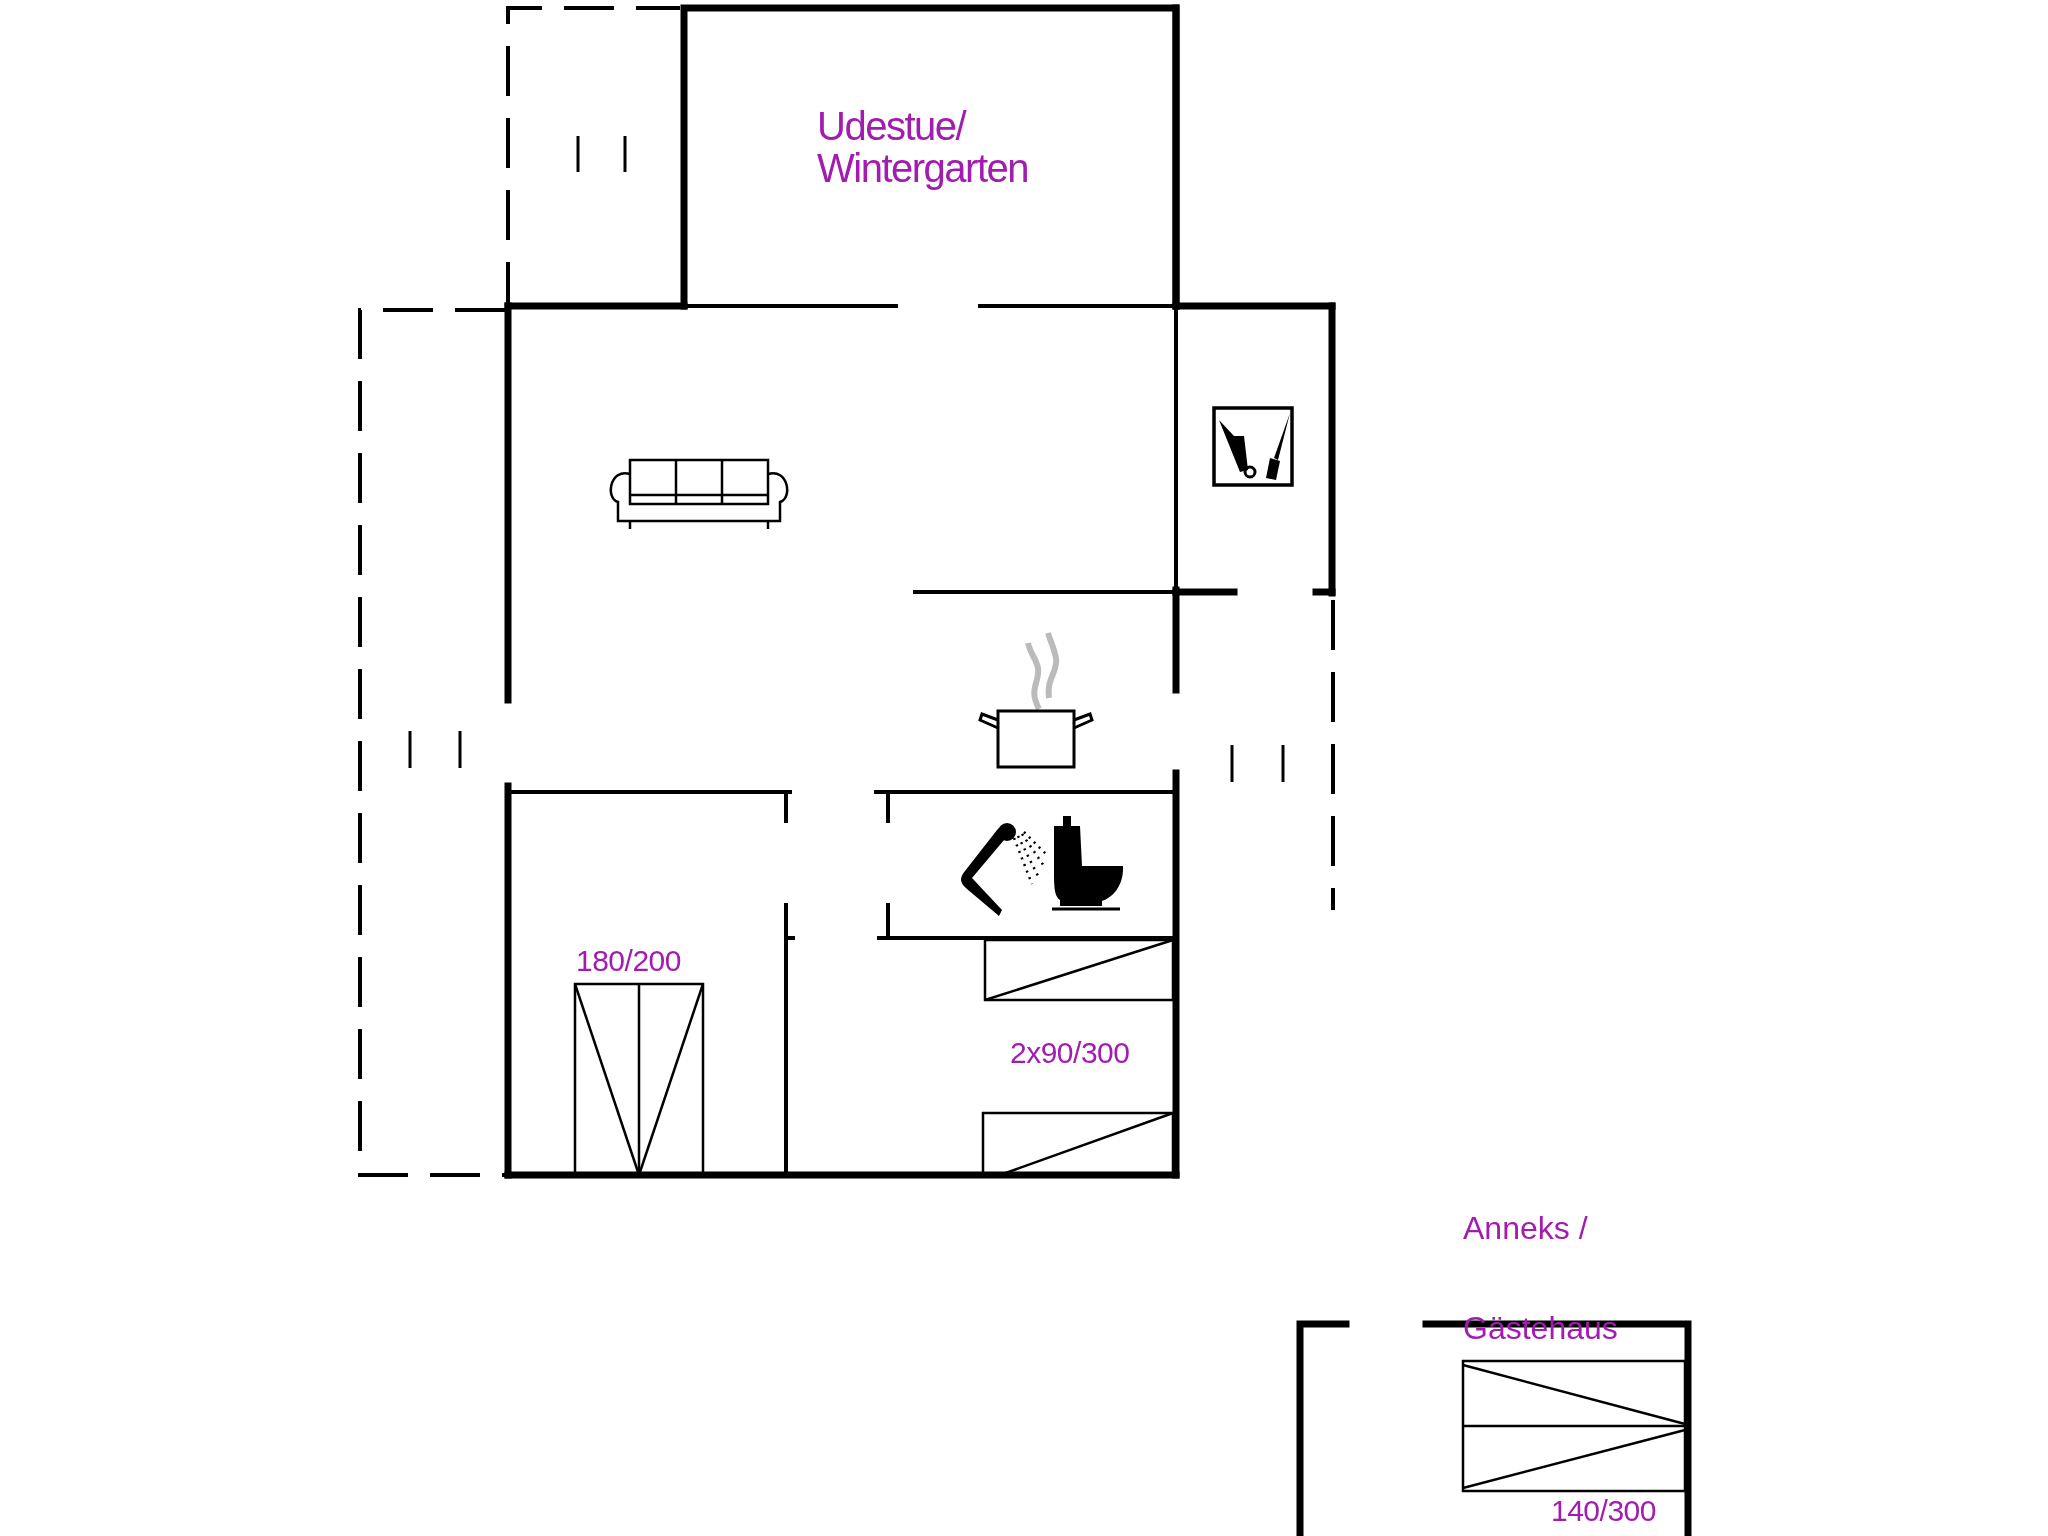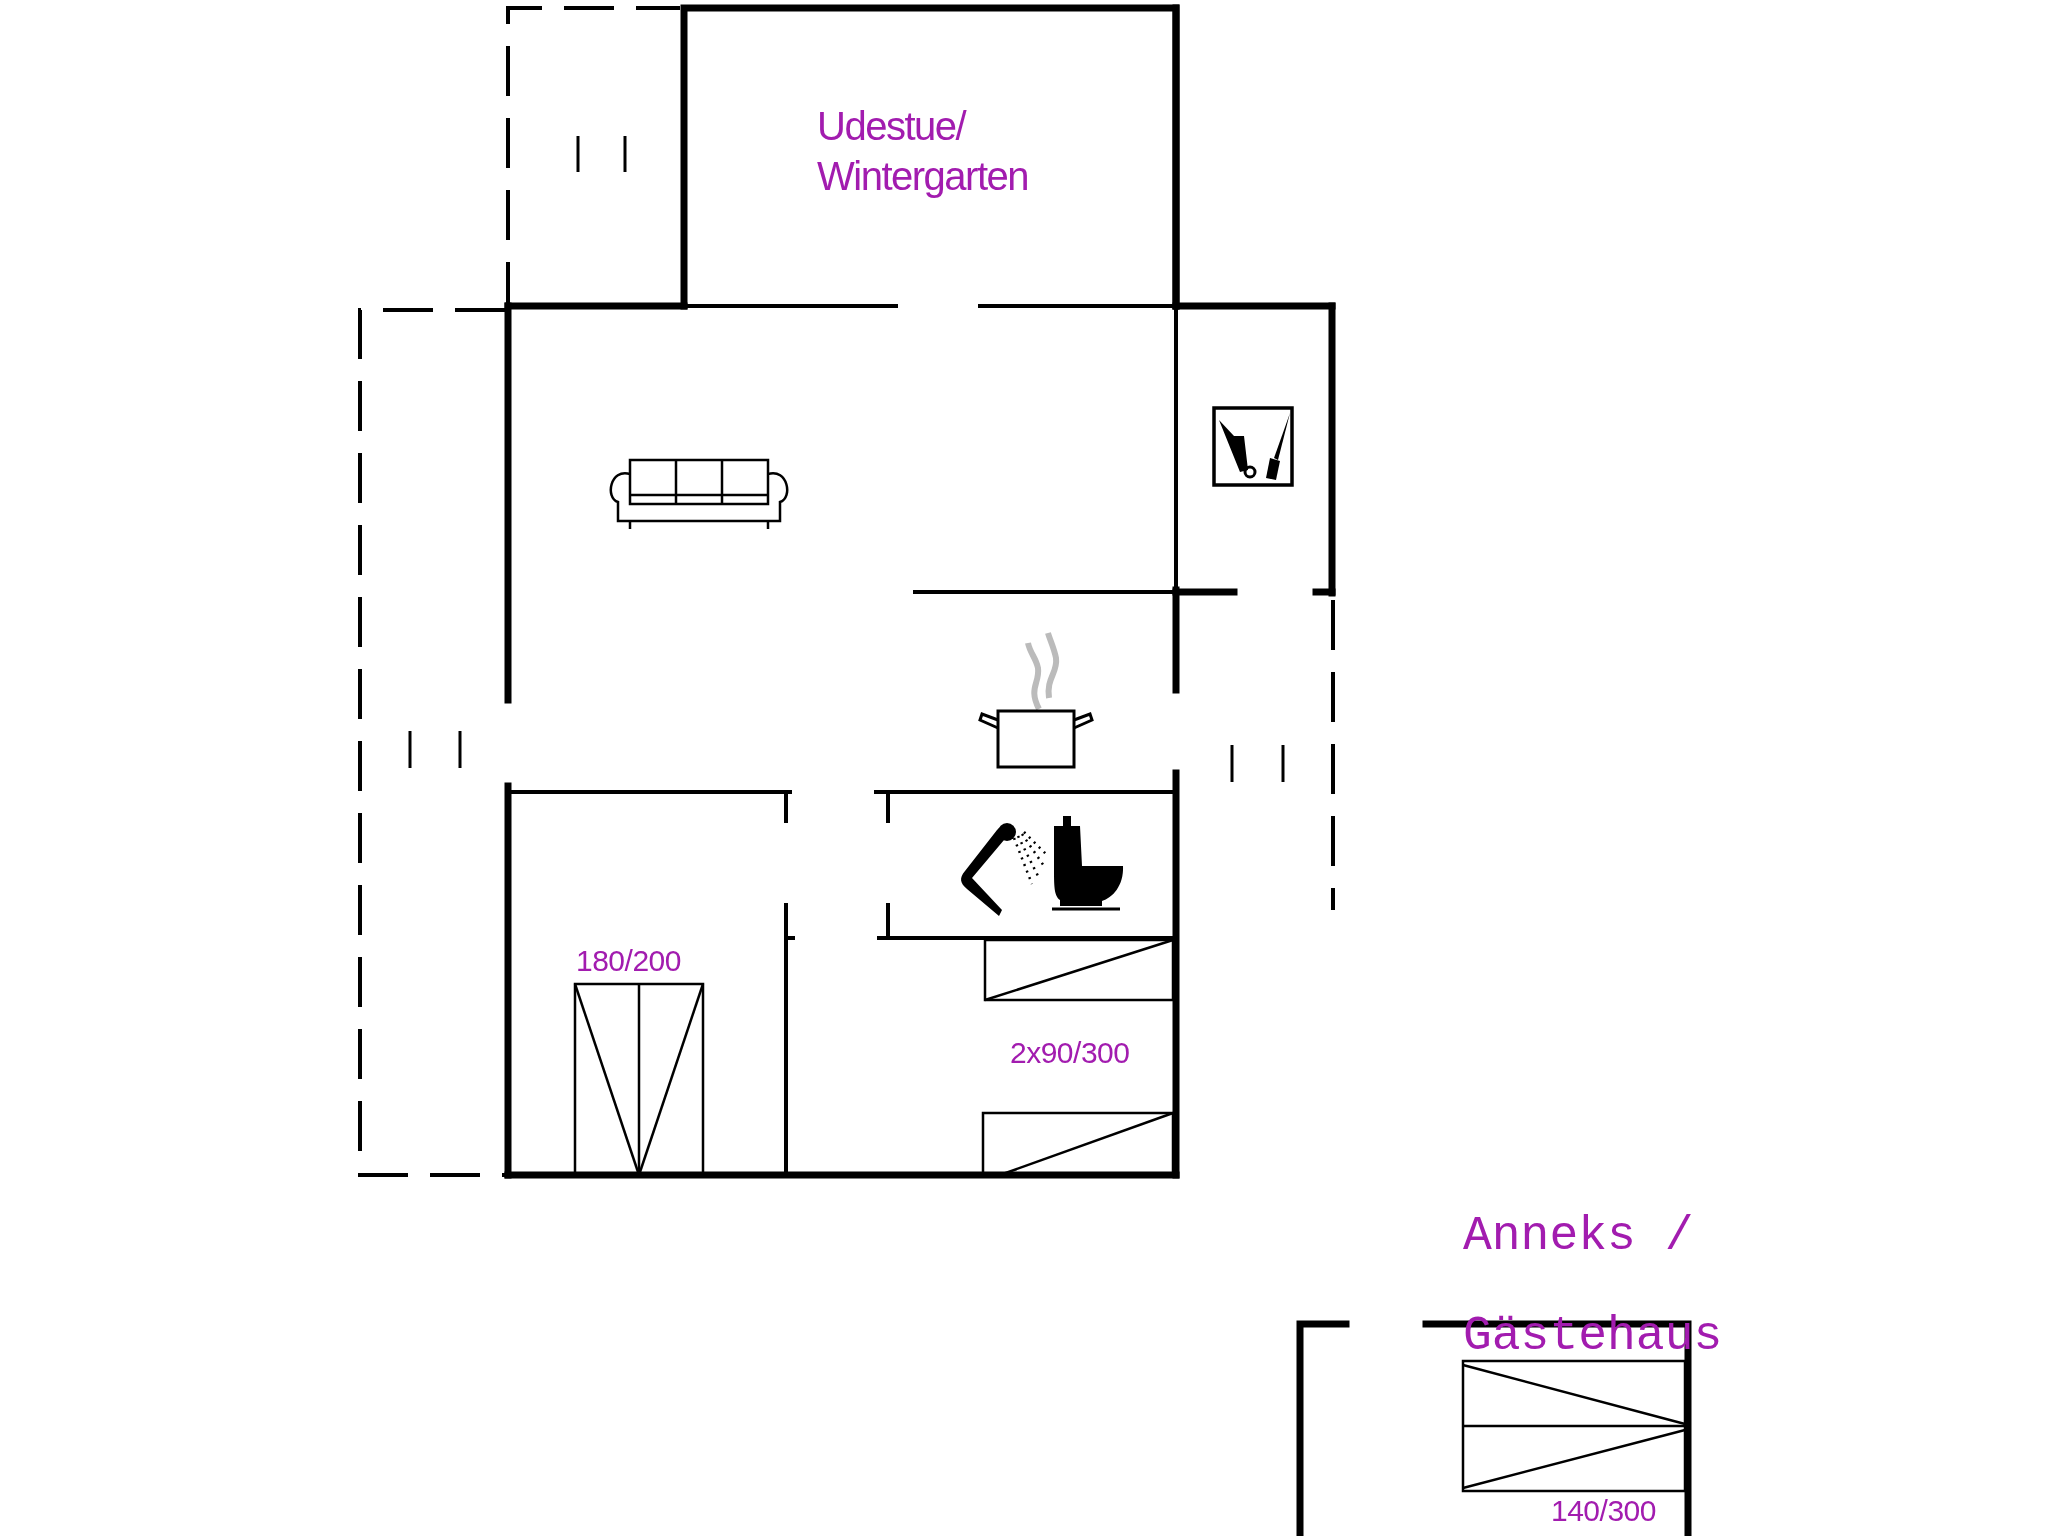--- a/index.html
+++ b/index.html
@@ -12,21 +12,21 @@
     .line-med { stroke: #000; stroke-width: 3; fill: none; }
     .lbl {
       position: absolute;
       font-family: "Liberation Sans", sans-serif;
       color: #a21caf;
       white-space: nowrap;
       line-height: 1;
     }
     .room-lbl { font-size: 40px; letter-spacing: -1.5px; }
     .bed-lbl { font-size: 30px; letter-spacing: -0.5px; }
-    .annex-lbl { font-size: 48px; font-family: Liberation Mono, monospace; }
+    .annex-lbl { font-size: 32px; }
   </style>
 </head>
 <body>
 
 <svg class="plan" viewBox="0 0 2048 1536" xmlns="http://www.w3.org/2000/svg">
 
   <g>
     <path class="dash" d="M 508 312 L 508 8 L 680 8"></path>
     <line x1="578" y1="136" x2="578" y2="172" class="line-med"></line>
     <line x1="625" y1="136" x2="625" y2="172" class="line-med"></line>
@@ -151,20 +151,20 @@
   </g>
   <g>
     <rect x="1463" y="1361" width="222" height="130" class="line"></rect>
     <line x1="1463" y1="1426" x2="1685" y2="1426" class="line"></line>
     <line x1="1463" y1="1365" x2="1685" y2="1424" class="line"></line>
     <line x1="1463" y1="1488" x2="1685" y2="1430" class="line"></line>
   </g>
 </svg>
 
 <div class="lbl room-lbl" style="left:817px; top:106px;">Udestue/</div>
-<div class="lbl room-lbl" style="left:817px; top:156px;">Wintergarten</div>
+<div class="lbl room-lbl" style="left:817px; top:148px;">Wintergarten</div>
 
 <div class="lbl bed-lbl" style="left:576px; top:946px;text-align:center;">180/200</div>
 <div class="lbl bed-lbl" style="left:1010px; top:1038px;">2x90/300</div>
 
 <div class="lbl annex-lbl" style="left:1463px; top:1212px;">Anneks /</div>
 <div class="lbl annex-lbl" style="left:1463px; top:1312px;">Gästehaus</div>
 <div class="lbl bed-lbl" style="left:1551px; top:1496px;">140/300</div>
 
 </body></html>

